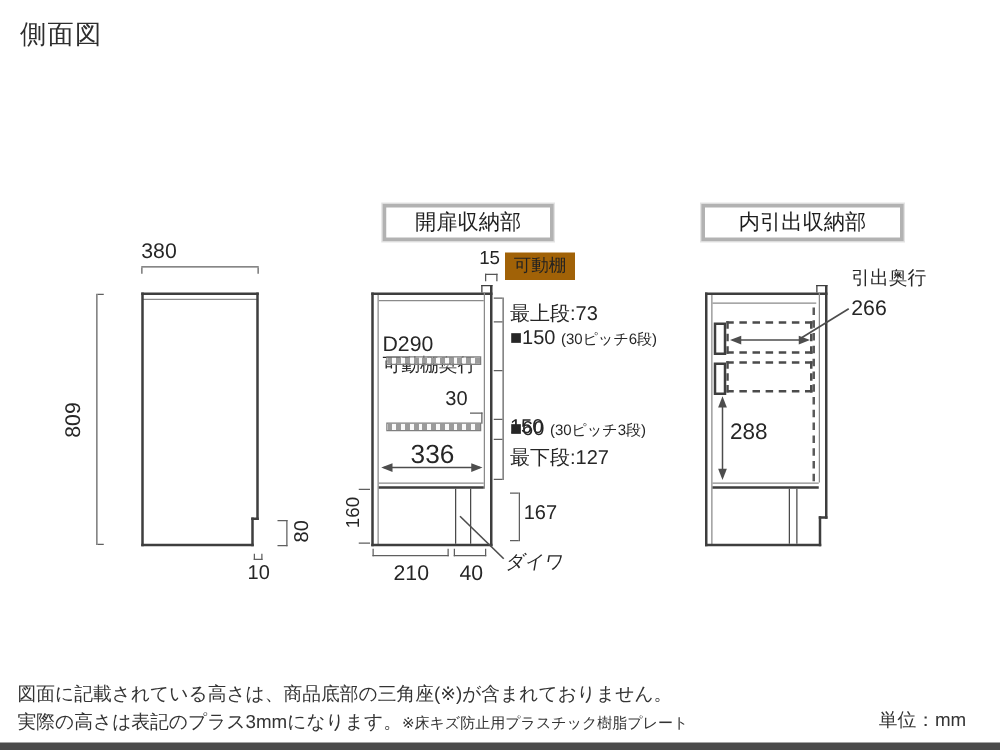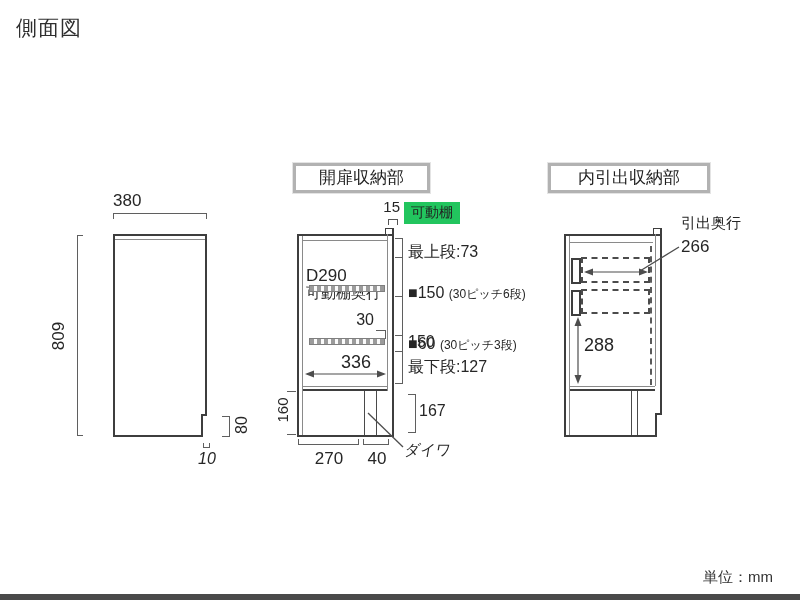--- a/index.html
+++ b/index.html
@@ -9,22 +9,22 @@
   .l{position:absolute;background:#3e3e3e;}
   
   .li{position:absolute;background:#8a8a8a;}
   
   .d{position:absolute;background:#5f5f5f;}
   
   .t{position:absolute;color:#262626;white-space:nowrap;font-size:16px;line-height:1.15;}
   .rot{transform:rotate(-90deg);text-align:center;}
   .small{font-size:12px;}
   .hbox{position:absolute;border:3px solid #b2b2b2;background:#fff;color:#1e1e1e;
-        font-size:17px;text-align:center;box-shadow:0 0 0 1px #e4e4e4;}
-  .tag{position:absolute;background:#22c55e;color:#222;font-size:14px;padding:2px 7px;}
+        font-size:17px;text-align:center;box-shadow:0 0 0 1px #e4e4e4;margin-left:13px;}
+  .tag{position:absolute;background:#a16207;color:#222;font-size:14px;padding:2px 7px;}
   .shelf{position:absolute;height:5px;border:1px solid #7f7f7f;
          background:repeating-linear-gradient(90deg,#9b9b9b 0 4px,#fafafa 4px 7px);}
   .dr{position:absolute;border:2px dashed #4b4b4b;}
   .df{position:absolute;border:2px solid #3e3e3e;background:#fff;}
   .bkt15{position:absolute;border:1px solid #555;border-bottom:none;}
   svg.ovl{position:absolute;left:0;top:0;pointer-events:none;}
   .footbar{position:absolute;left:0;top:594px;width:800px;height:6px;background:#4a4a4a;}
 </style>
 </head>
 <body>
@@ -53,21 +53,21 @@
     <div class="t rot" style="left:30px;top:327px;width:56px;height:18px;font-size:17px;">809</div>
 
     <div class="d" style="left:229px;top:416px;width:1px;height:21px;"></div>
     <div class="d" style="left:222px;top:416px;width:8px;height:1px;"></div>
     <div class="d" style="left:222px;top:436px;width:8px;height:1px;"></div>
     <div class="t rot" style="left:226px;top:417px;width:30px;height:16px;font-size:16px;">80</div>
 
     <div class="d" style="left:203px;top:443px;width:1px;height:5px;"></div>
     <div class="d" style="left:209px;top:443px;width:1px;height:5px;"></div>
     <div class="d" style="left:203px;top:447px;width:7px;height:1px;"></div>
-    <div class="t" style="left:192px;top:450px;width:30px;text-align:center;font-size:16px;font-style:italic;">10</div>
+    <div class="t" style="left:192px;top:450px;width:30px;text-align:center;font-size:16px;">10</div>
   </div>
 
   <div>
     <div class="hbox" style="left:293px;top:163px;width:131px;height:24px;line-height:24px;">開扉収納部</div>
 
     <div class="t" style="left:368px;top:198px;width:32px;text-align:right;font-size:15px;">15</div>
     <div class="bkt15" style="left:388px;top:219px;width:8px;height:5px;"></div>
 
     <div class="tag" style="left:404px;top:202px;">可動棚</div>
 
@@ -88,56 +88,56 @@
     <div class="t" style="left:306px;top:248px;font-size:15px;margin-top:36px;">可動棚奥行</div>
     <div class="t" style="left:306px;top:266px;font-size:17px;">D290</div>
 
     <div class="shelf" style="left:309px;top:285px;width:74px;"></div>
     <div class="shelf" style="left:309px;top:338px;width:74px;"></div>
 
     <div class="t" style="left:344px;top:311px;width:30px;text-align:right;font-size:16px;">30</div>
     <div class="d" style="left:376px;top:330px;width:10px;height:1px;"></div>
     <div class="d" style="left:385px;top:330px;width:1px;height:9px;"></div>
 
-    <div class="t" style="left:321px;top:352px;width:50px;text-align:right;font-size:18px;">336</div>
+    <div class="t" style="left:321px;top:352px;width:50px;text-align:center;font-size:21px;">336</div>
 
     <div class="d" style="left:287px;top:391px;width:9px;height:1px;"></div>
     <div class="d" style="left:287px;top:434px;width:9px;height:1px;"></div>
     <div class="t rot" style="left:262px;top:402px;width:40px;height:16px;font-size:15px;">160</div>
 
     <div class="d" style="left:402px;top:238px;width:1px;height:146px;"></div>
     <div class="d" style="left:395px;top:238px;width:7px;height:1px;"></div>
     <div class="d" style="left:395px;top:257px;width:7px;height:1px;"></div>
     <div class="d" style="left:395px;top:296px;width:7px;height:1px;"></div>
     <div class="d" style="left:395px;top:335px;width:7px;height:1px;"></div>
     <div class="d" style="left:395px;top:351px;width:7px;height:1px;"></div>
     <div class="d" style="left:395px;top:383px;width:7px;height:1px;"></div>
 
     <div class="t" style="left:408px;top:243px;">
       <span>最上段:73</span></div>
-    <div class="t" style="left:408px;top:284px;">
+    <div class="t" style="left:408px;top:262px;">
       <span>■150</span>
       <span class="small">(30ピッチ6段)</span></div>
     <div class="t" style="left:408px;top:309px;margin-top:24px;">
       <span>150</span></div>
     <div class="t" style="left:408px;top:335px;">
       <span>■60</span>
       <span class="small">(30ピッチ3段)</span></div>
     <div class="t" style="left:408px;top:358px;">
       <span>最下段:127</span></div>
 
     <div class="d" style="left:415px;top:394px;width:1px;height:39px;"></div>
     <div class="d" style="left:408px;top:394px;width:7px;height:1px;"></div>
     <div class="d" style="left:408px;top:432px;width:7px;height:1px;"></div>
     <div class="t" style="left:419px;top:402px;font-size:16px;">167</div>
 
     <div class="d" style="left:298px;top:444px;width:61px;height:1px;"></div>
     <div class="d" style="left:298px;top:439px;width:1px;height:6px;"></div>
     <div class="d" style="left:358px;top:439px;width:1px;height:6px;"></div>
-    <div class="t" style="left:304px;top:449px;width:50px;text-align:center;font-size:17px;">270</div>
+    <div class="t" style="left:304px;top:449px;width:50px;text-align:center;font-size:17px;">210</div>
     <div class="d" style="left:363px;top:444px;width:26px;height:1px;"></div>
     <div class="d" style="left:363px;top:439px;width:1px;height:6px;"></div>
     <div class="d" style="left:388px;top:439px;width:1px;height:6px;"></div>
     <div class="t" style="left:362px;top:449px;width:30px;text-align:center;font-size:17px;">40</div>
 
     <div class="t" style="left:405px;top:441px;font-size:15px;transform:skewX(-10deg);">ダイワ</div>
   </div>
 
   <div>
     <div class="hbox" style="left:548px;top:163px;width:156px;height:24px;line-height:24px;">内引出収納部</div>
@@ -182,16 +182,20 @@
     <polygon points="584,272 593,268.5 593,275.5" fill="#4d4d4d"></polygon>
     <polygon points="648,272 639,268.5 639,275.5" fill="#4d4d4d"></polygon>
 
     <line x1="679" y1="247" x2="640" y2="271" stroke="#4d4d4d" stroke-width="1.3"></line>
 
     <line x1="578" y1="320" x2="578" y2="381" stroke="#4d4d4d" stroke-width="1.2"></line>
     <polygon points="578,317 574.5,326 581.5,326" fill="#4d4d4d"></polygon>
     <polygon points="578,384 574.5,375 581.5,375" fill="#4d4d4d"></polygon>
   </svg>
 
+  <div class="t" style="left:14px;top:547px;font-size:15px;color:#333;">図面に記載されている高さは、商品底部の三角座(※)が含まれておりません。</div>
+  <div class="t" style="left:14px;top:569px;font-size:15px;color:#333;">
+    <span>実際の高さは表記のプラス3mmになります。</span><span class="small">※床キズ防止用プラスチック樹脂プレート</span>
+  </div>
   <div class="t" style="left:703px;top:568px;font-size:15px;color:#333;">単位：mm</div>
 
   <div class="footbar"></div>
 </div>
 
 </body></html>

